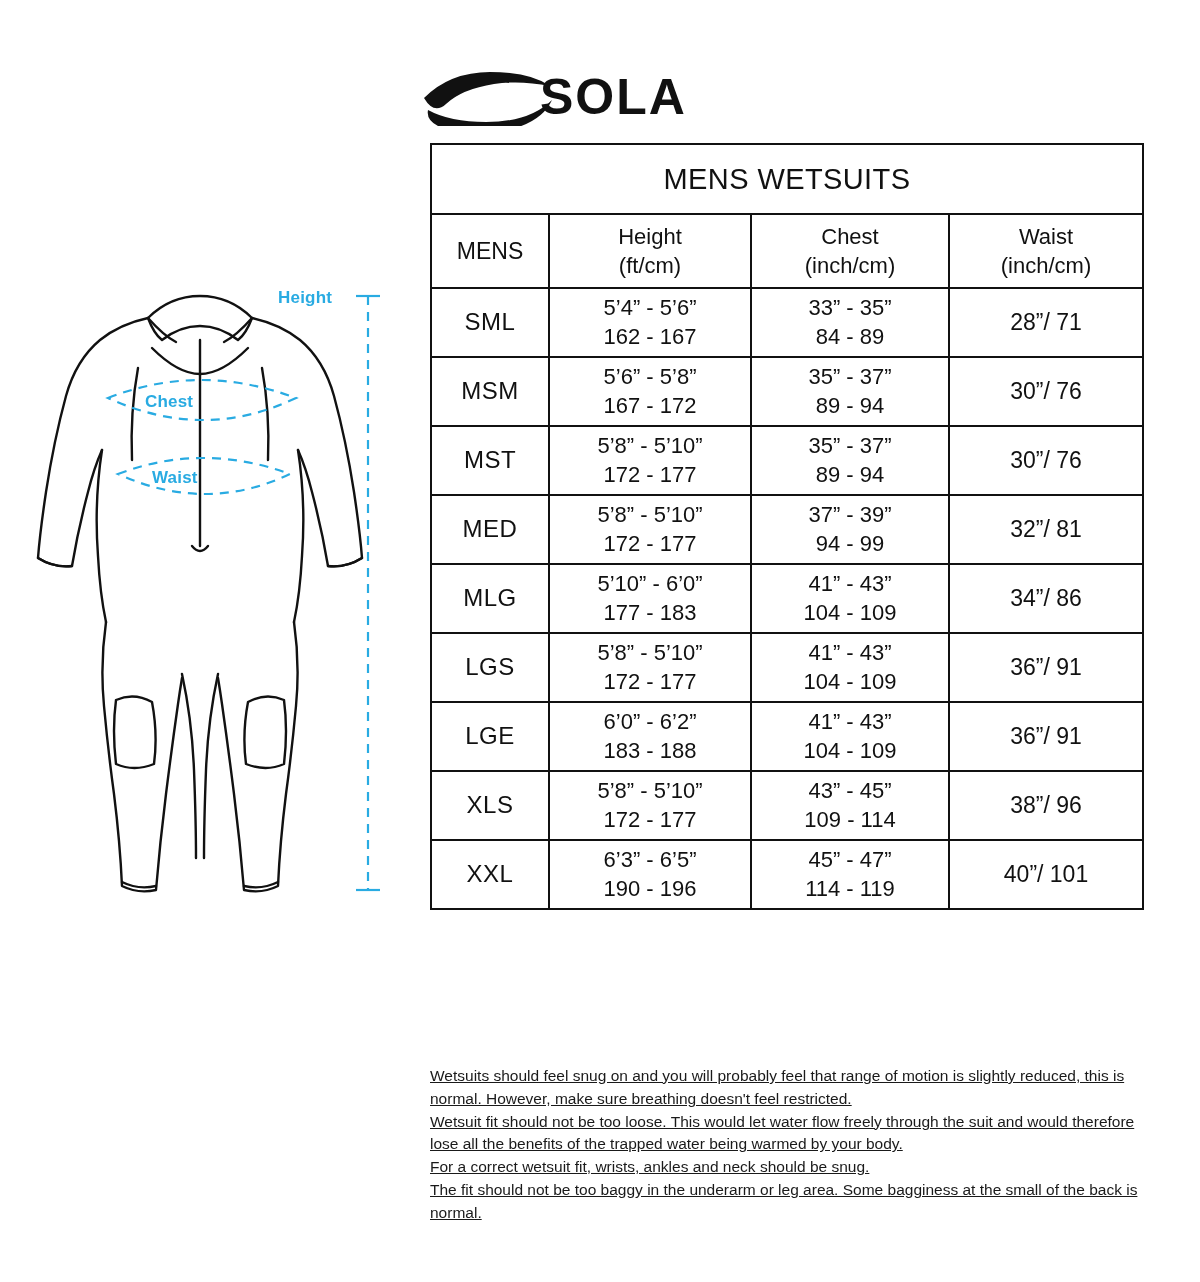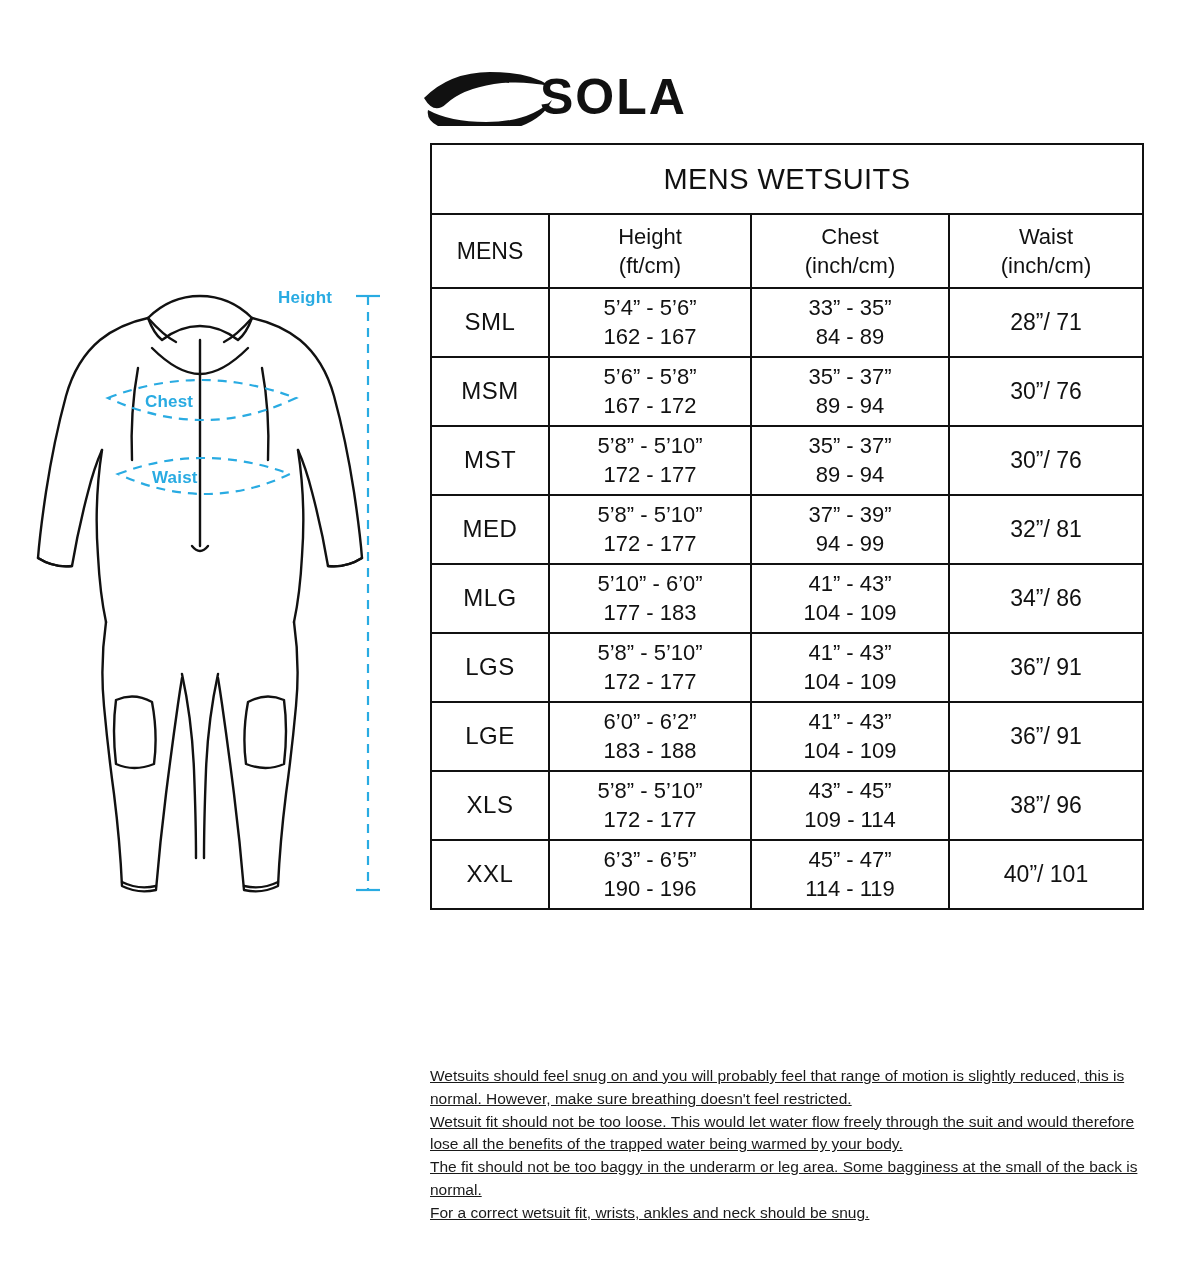--- a/index.html
+++ b/index.html
@@ -306,17 +306,17 @@
           </td>
           <td class="c-waist">40”/ 101</td>
         </tr>
       </tbody>
     </table>
   </div>
 
   <div class="notes">
     <p>Wetsuits should feel snug on and you will probably feel that range of motion is slightly reduced, this is normal. However, make sure breathing doesn't feel restricted.</p>
     <p>Wetsuit fit should not be too loose. This would let water flow freely through the suit and would therefore lose all the benefits of the trapped water being warmed by your body.</p>
+    <p>For a correct wetsuit fit, wrists, ankles and neck should be snug.</p>
     <p>The fit should not be too baggy in the underarm or leg area. Some bagginess at the small of the back is normal.</p>
-    <p>For a correct wetsuit fit, wrists, ankles and neck should be snug.</p>
   </div>
 
 </div>
 
 </body></html>

